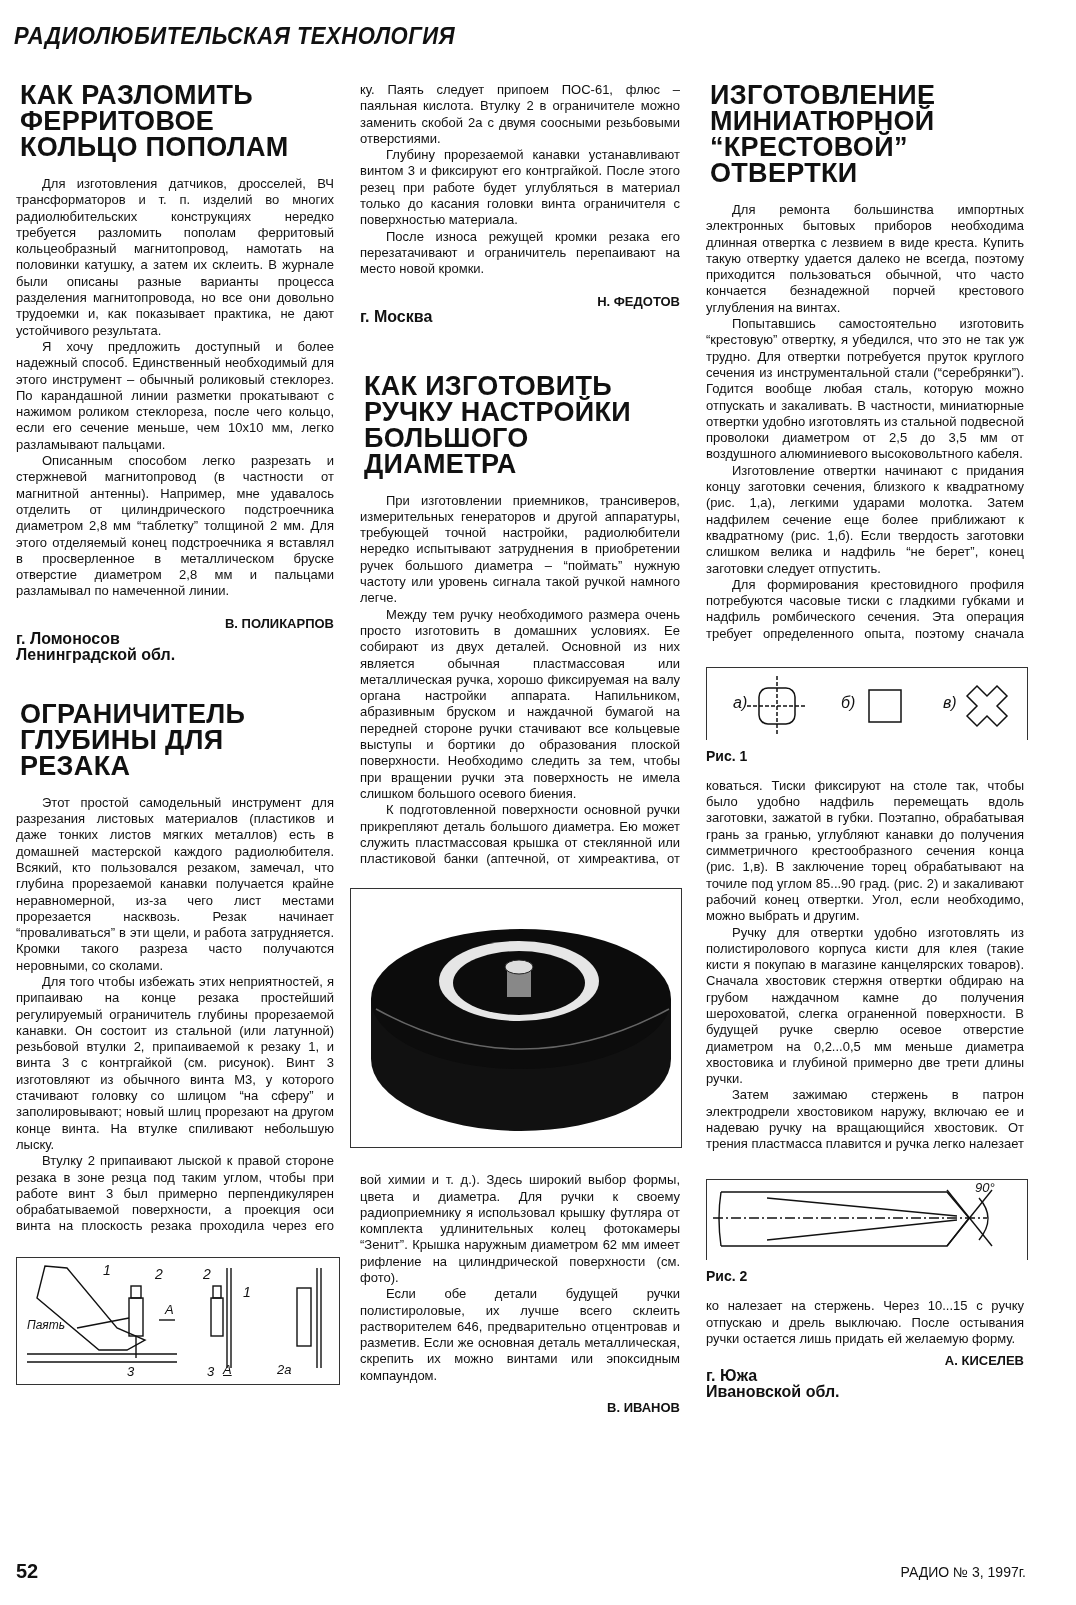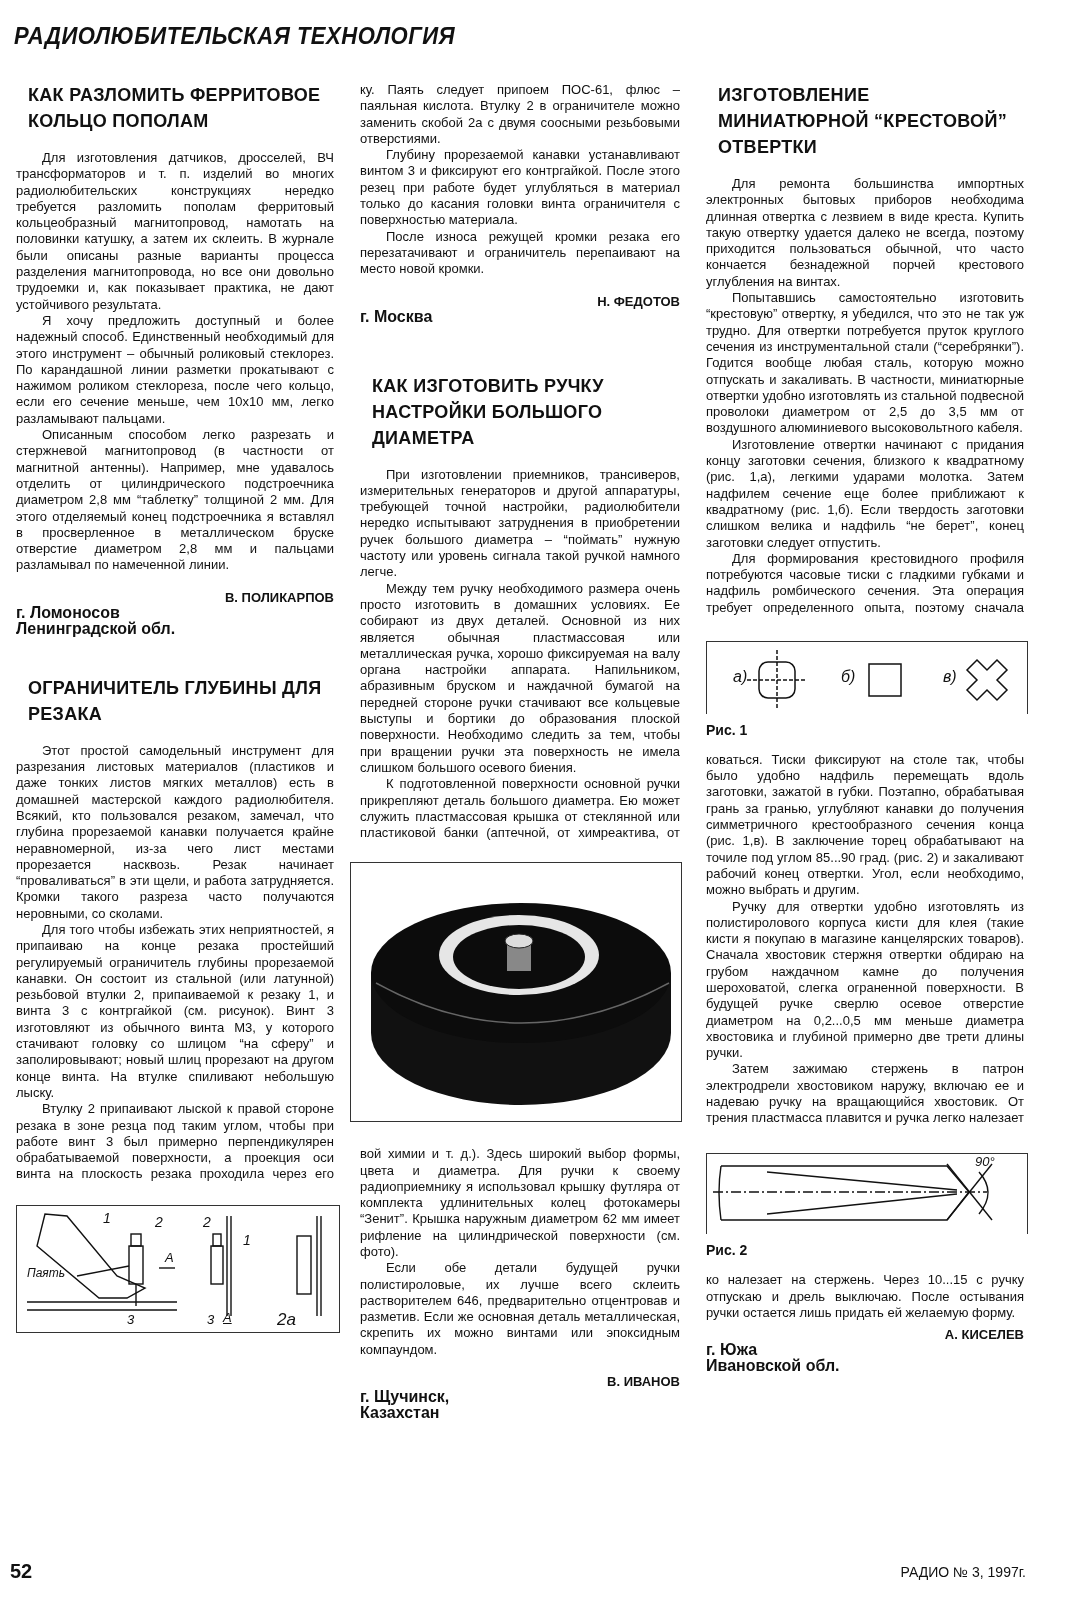--- a/index.html
+++ b/index.html
@@ -4,28 +4,28 @@
 <style>
   html,body{margin:0;padding:0;background:#fff;}
   body{width:1076px;height:1605px;position:relative;overflow:hidden;color:#111;
        font-family:"Liberation Sans","DejaVu Sans",sans-serif;}
   .section-header{position:absolute;left:14px;top:22px;font-size:24px;font-weight:bold;font-style:italic;
        letter-spacing:0.5px;transform:scaleX(0.92);transform-origin:left;}
   .col{position:absolute;top:82px;}
   .col1{left:16px;width:318px;}
   .col2{left:360px;width:320px;}
   .col3{left:706px;width:318px;}
-  h2{margin:0 0 16px 12px;font-size:18px;line-height:26px;font-weight:900;letter-spacing:0.3px;}
+  h2{margin:0 0 16px 4px;font-size:27px;line-height:26px;font-weight:900;letter-spacing:0.3px;}
   p{margin:0;font-size:13px;line-height:16.3px;text-align:justify;text-indent:26px;}
   p.cont{text-indent:0;}
   .author{text-align:right;font-weight:bold;font-size:13px;margin-top:16px;}
   .city{font-weight:bold;font-size:16px;line-height:16px;margin-top:10px;}
   .figbox{border:1px solid #333;position:relative;}
   .figcap{font-weight:900;font-size:14px;margin-top:8px;}
-  .footer-page{position:absolute;left:10px;top:1560px;font-size:20px;font-weight:bold;}
+  .footer-page{position:absolute;left:16px;top:1560px;font-size:20px;font-weight:bold;}
   .footer-issue{position:absolute;right:50px;top:1564px;font-size:14px;padding-left:20px;}
 </style>
 </head>
 <body>
 
 <div class="section-header">РАДИОЛЮБИТЕЛЬСКАЯ ТЕХНОЛОГИЯ</div>
 
 <div class="col col1">
   <div>
     <h2>КАК РАЗЛОМИТЬ ФЕРРИТОВОЕ КОЛЬЦО ПОПОЛАМ</h2>
@@ -68,21 +68,21 @@
     </svg>
     <span style="position:absolute;left:86px;top:4px;font-style:italic;font-size:14px">1</span>
     <span style="position:absolute;left:138px;top:8px;font-style:italic;font-size:14px">2</span>
     <span style="position:absolute;left:10px;top:60px;font-style:italic;font-size:12px">Паять</span>
     <span style="position:absolute;left:148px;top:44px;font-style:italic;font-size:13px">A</span>
     <span style="position:absolute;left:110px;top:106px;font-style:italic;font-size:13px">3</span>
     <span style="position:absolute;left:186px;top:8px;font-style:italic;font-size:14px">2</span>
     <span style="position:absolute;left:226px;top:26px;font-style:italic;font-size:14px">1</span>
     <span style="position:absolute;left:190px;top:106px;font-style:italic;font-size:13px">3</span>
     <span style="position:absolute;left:206px;top:104px;font-style:italic;font-size:13px;text-decoration:underline">A</span>
-    <span style="position:absolute;left:260px;top:104px;font-style:italic;font-size:17px">2а</span>
+    <span style="position:absolute;left:260px;top:104px;font-style:italic;font-size:13px">2а</span>
   </div>
 </div>
 
 <div class="col col2">
   <div style="height:0;overflow:visible;"></div>
   <p class="cont">ку. Паять следует припоем ПОС-61, флюс – паяльная кислота. Втулку 2 в ограничителе можно заменить скобой 2а с двумя соосными резьбовыми отверстиями.</p>
   <p>Глубину прорезаемой канавки устанавливают винтом 3 и фиксируют его контргайкой. После этого резец при работе будет углубляться в материал только до касания головки винта ограничителя с поверхностью материала.</p>
   <p>После износа режущей кромки резака его перезатачивают и ограничитель перепаивают на место новой кромки.</p>
   <div class="author">Н. ФЕДОТОВ</div>
   <div class="city" style="margin-top:0">г. Москва</div>
@@ -102,24 +102,20 @@
         <ellipse cx="168" cy="92" rx="80" ry="40" fill="#e6e6e6"></ellipse>
         <ellipse cx="168" cy="94" rx="66" ry="32" fill="#0c0c0c"></ellipse>
         <rect x="156" y="78" width="24" height="30" fill="#888"></rect>
         <ellipse cx="168" cy="78" rx="14" ry="7" fill="#ddd" stroke="#222"></ellipse>
       </svg>
     </div>
 
     <p class="cont">вой химии и т. д.). Здесь широкий выбор формы, цвета и диаметра. Для ручки к своему радиоприемнику я использовал крышку футляра от комплекта удлинительных колец фотокамеры “Зенит”. Крышка наружным диаметром 62 мм имеет рифление на цилиндрической поверхности (см. фото).</p>
     <p>Если обе детали будущей ручки полистироловые, их лучше всего склеить растворителем 646, предварительно отцентровав и разметив. Если же основная деталь металлическая, скрепить их можно винтами или эпоксидным компаундом.</p>
     <div class="author">В. ИВАНОВ</div>
-    <div class="city" style="margin-top:0">
-      <div>г. Щучинск,</div>
-      <div>Казахстан</div>
-    </div>
   </div>
 </div>
 
 <div class="col col3">
   <div>
     <h2>ИЗГОТОВЛЕНИЕ МИНИАТЮРНОЙ “КРЕСТОВОЙ” ОТВЕРТКИ</h2>
     <p>Для ремонта большинства импортных электронных бытовых приборов необходима длинная отвертка с лезвием в виде креста. Купить такую отвертку удается далеко не всегда, поэтому приходится пользоваться обычной, что часто кончается безнадежной порчей крестового углубления на винтах.</p>
     <p>Попытавшись самостоятельно изготовить “крестовую” отвертку, я убедился, что это не так уж трудно. Для отвертки потребуется пруток круглого сечения из инструментальной стали (“серебрянки”). Годится вообще любая сталь, которую можно отпускать и закаливать. В частности, миниатюрные отвертки удобно изготовлять из стальной подвесной проволоки диаметром от 2,5 до 3,5 мм от воздушного алюминиевого высоковольтного кабеля.</p>
     <p>Изготовление отвертки начинают с придания концу заготовки сечения, близкого к квадратному (рис. 1,а), легкими ударами молотка. Затем надфилем сечение еще более приближают к квадратному (рис. 1,б). Если твердость заготовки слишком велика и надфиль “не берет”, конец заготовки следует отпустить.</p>
     <p style="height:66px;overflow:hidden;">Для формирования крестовидного профиля потребуются часовые тиски с гладкими губками и надфиль ромбического сечения. Эта операция требует определенного опыта, поэтому сначала полезно немного попрактиковаться. Тиски фиксируют на столе так, чтобы было удобно надфиль перемещать вдоль заготовки, зажатой в губки. Поэтапно, обрабатывая грань за гранью, углубляют канавки до получения симметричного крестообразного сечения конца (рис. 1,в). В заключение торец обрабатывают на точиле под углом 85...90 град. (рис. 2) и закаливают рабочий конец отвертки. Угол, если необходимо, можно выбрать и другим.</p>

